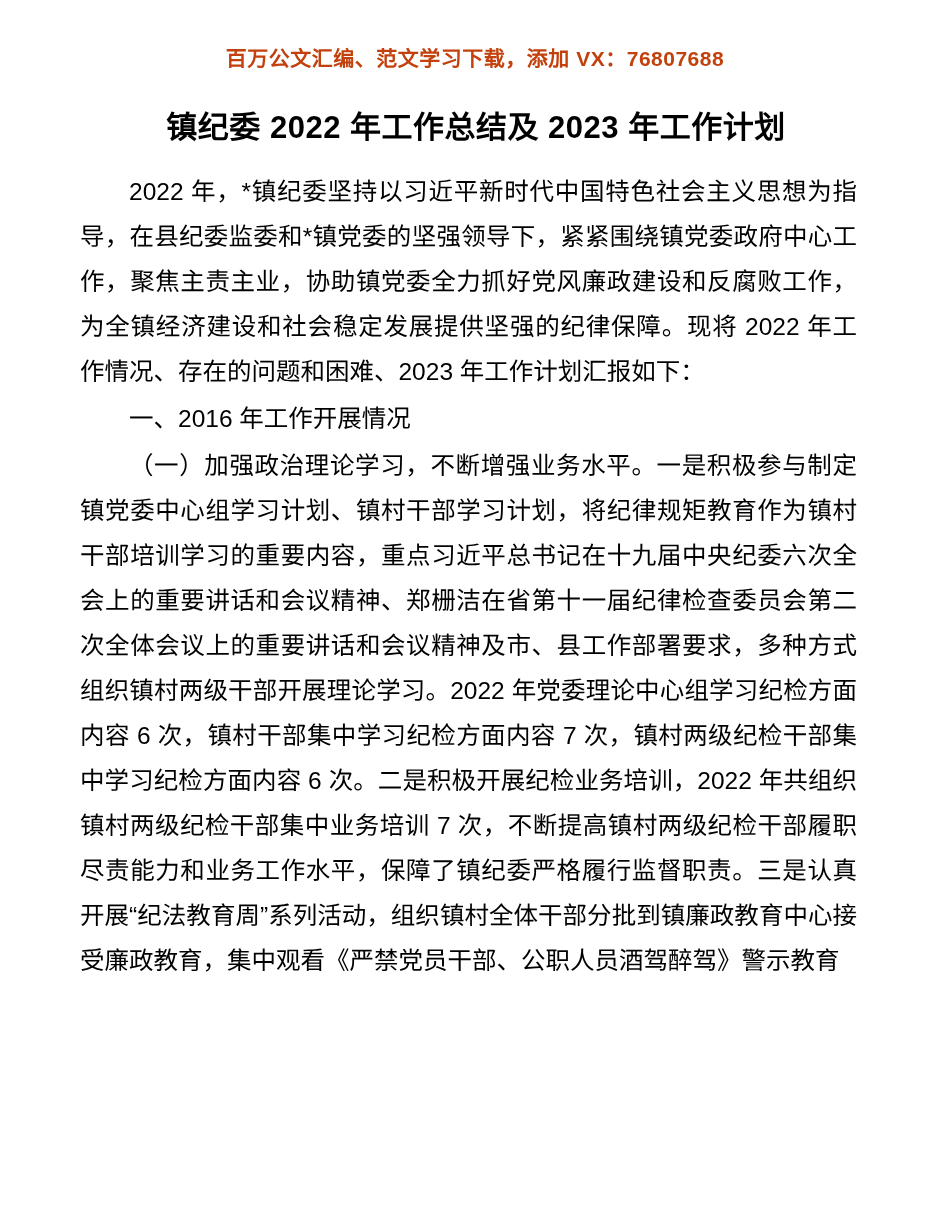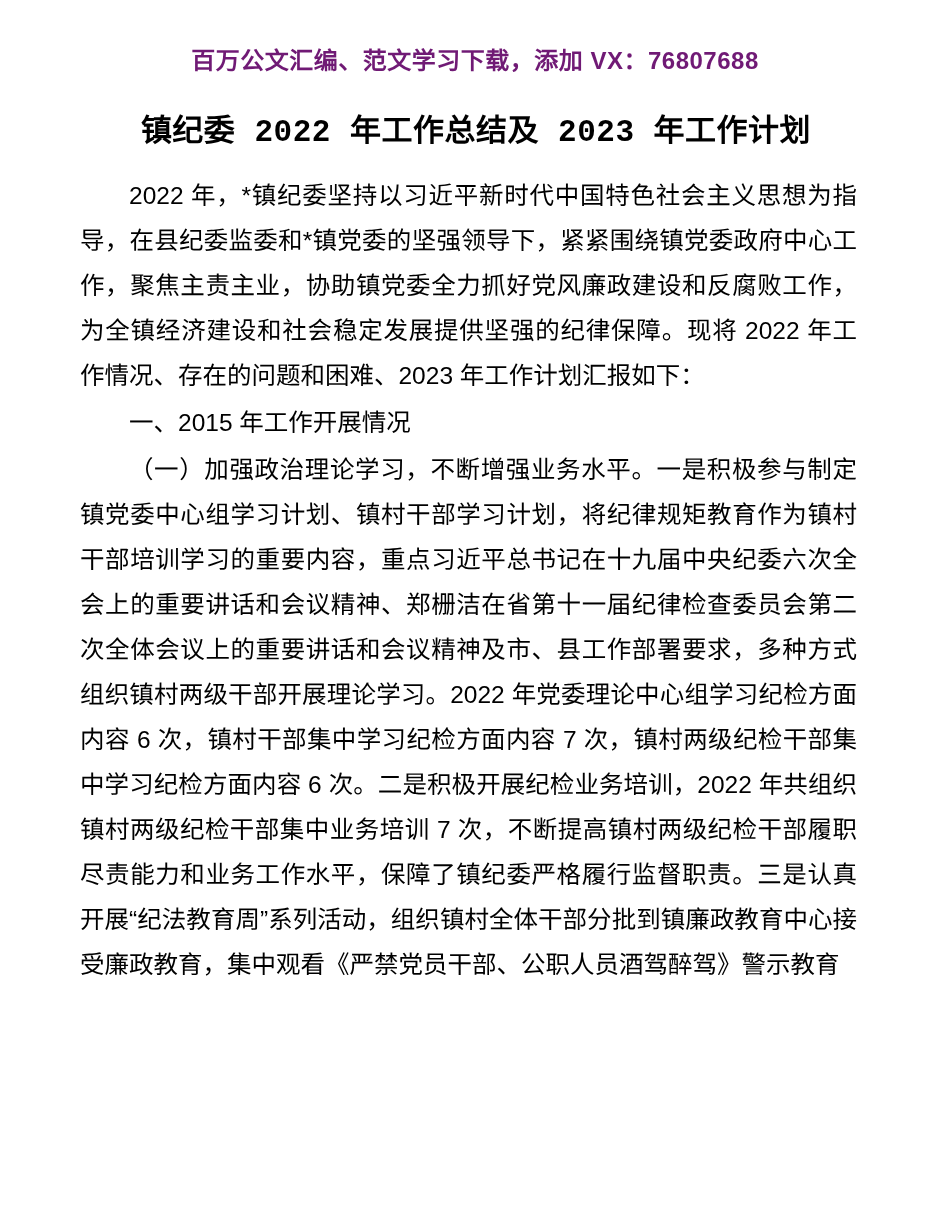--- a/index.html
+++ b/index.html
@@ -26,33 +26,33 @@
   .ad-banner {
     width: 100%;
     text-align: center;
     margin-top: 44px;
     margin-bottom: 10px;
     padding: 0 40px;
     box-sizing: border-box;
   }
   .ad-banner .ad-text {
     display: inline;
-    color: #701a75;
+    color: #c2410c;
     font-family: "Liberation Sans", "DejaVu Sans", sans-serif;
     font-weight: bold;
-    font-size: 24px;
+    font-size: 21px;
     letter-spacing: 0.5px;
     line-height: 1.4;
   }
   .doc-body {
     padding: 0 78px 0 80px;
     box-sizing: border-box;
   }
   h1.doc-title {
-    font-family: Liberation Mono, monospace;
+    font-family: Liberation Sans, sans-serif;
     font-weight: bold;
     font-size: 31px;
     line-height: 1.35;
     text-align: center;
     margin: 34px 0 20px 0;
     letter-spacing: 0.5px;
     color: #000;
   }
   p.para {
     font-family: "Liberation Sans", "DejaVu Sans", sans-serif;
@@ -75,17 +75,17 @@
 <div class="page">
 
   <div class="ad-banner">
     <span class="ad-text">百万公文汇编、范文学习下载，添加 VX：76807688</span>
   </div>
 
   <div class="doc-body">
     <h1 class="doc-title">镇纪委 2022 年工作总结及 2023 年工作计划</h1>
 
     <p class="para">2022 年，*镇纪委坚持以习近平新时代中国特色社会主义思想为指导，在县纪委监委和*镇党委的坚强领导下，紧紧围绕镇党委政府中心工作，聚焦主责主业，协助镇党委全力抓好党风廉政建设和反腐败工作，为全镇经济建设和社会稳定发展提供坚强的纪律保障。现将 2022 年工作情况、存在的问题和困难、2023 年工作计划汇报如下：</p>
-    <p class="para">一、2015 年工作开展情况</p>
+    <p class="para">一、2016 年工作开展情况</p>
     <p class="para last-clipped">（一）加强政治理论学习，不断增强业务水平。一是积极参与制定镇党委中心组学习计划、镇村干部学习计划，将纪律规矩教育作为镇村干部培训学习的重要内容，重点习近平总书记在十九届中央纪委六次全会上的重要讲话和会议精神、郑栅洁在省第十一届纪律检查委员会第二次全体会议上的重要讲话和会议精神及市、县工作部署要求，多种方式组织镇村两级干部开展理论学习。2022 年党委理论中心组学习纪检方面内容 6 次，镇村干部集中学习纪检方面内容 7 次，镇村两级纪检干部集中学习纪检方面内容 6 次。二是积极开展纪检业务培训，2022 年共组织镇村两级纪检干部集中业务培训 7 次，不断提高镇村两级纪检干部履职尽责能力和业务工作水平，保障了镇纪委严格履行监督职责。三是认真开展“纪法教育周”系列活动，组织镇村全体干部分批到镇廉政教育中心接受廉政教育，集中观看《严禁党员干部、公职人员酒驾醉驾》警示教育</p>
   </div>
 
 </div>
 
 </body></html>

